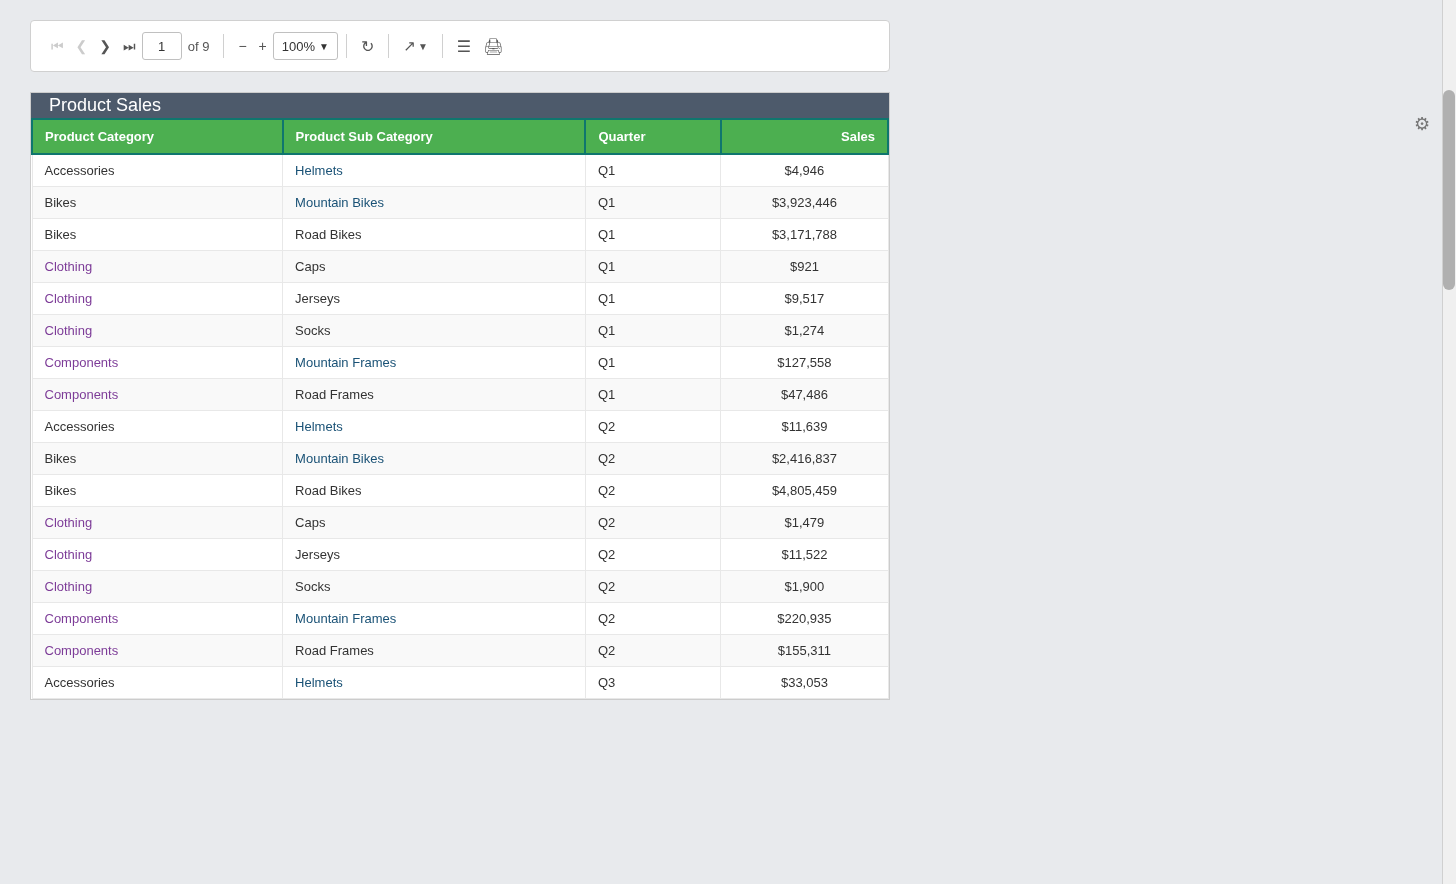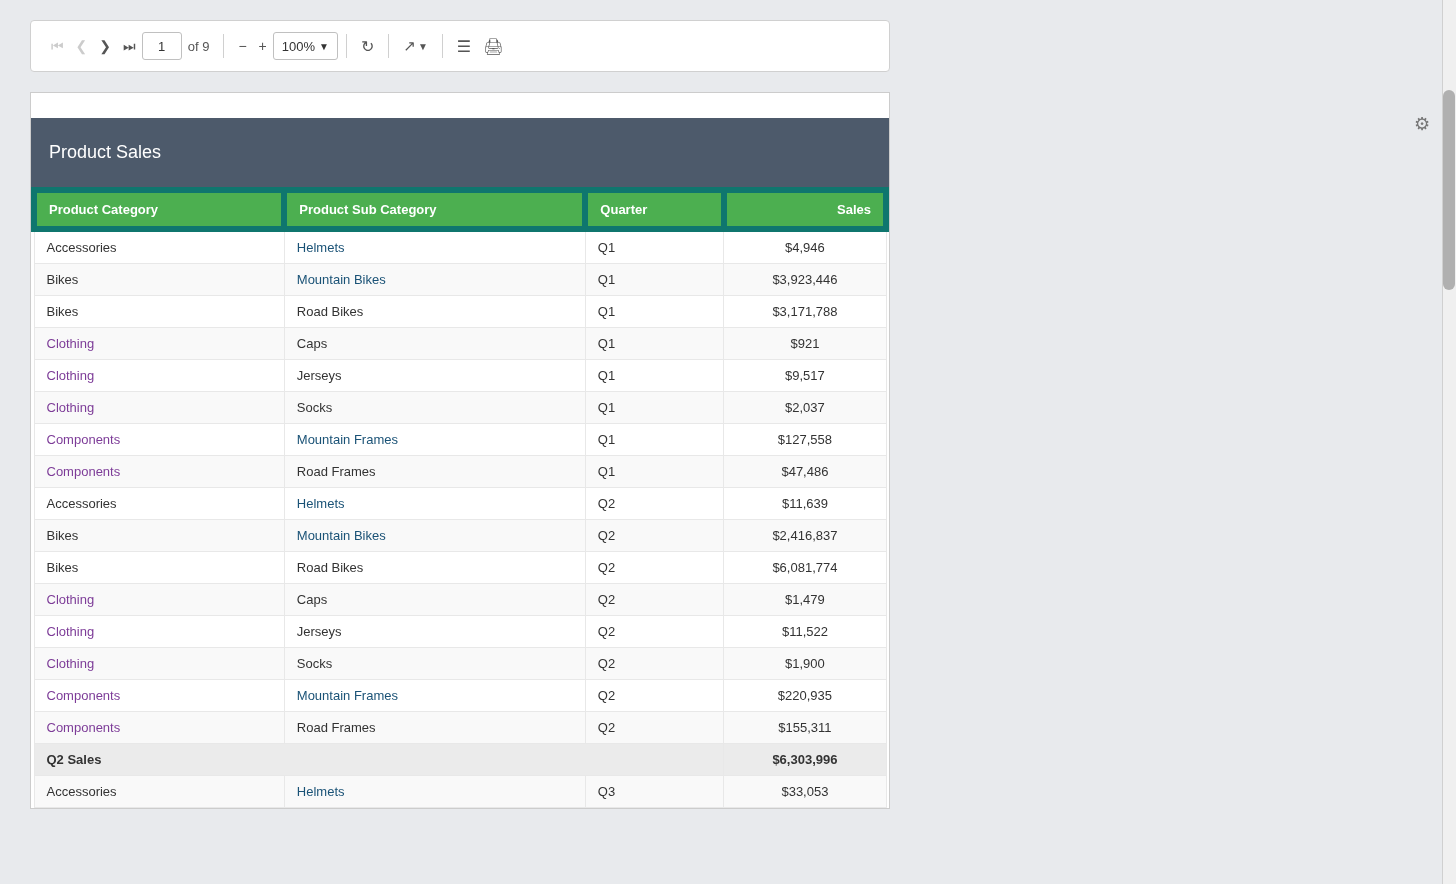--- a/index.html
+++ b/index.html
@@ -84,37 +84,36 @@
     }
     
     .report-container {
       background: #ffffff;
       border: 1px solid #ccc;
       width: 860px;
     }
     .report-title-bar {
       background: #4d5a6b;
       color: #ffffff;
-      padding: 24px 18px;
+      padding: 2px 18px;
       font-size: 18px;
       font-weight: normal;
-      margin-top: 25px;
     }
     
     .data-table {
       width: 100%;
       border-collapse: collapse;
     }
     .data-table thead tr th {
       background: #4caf50;
       color: #fff;
       font-weight: 600;
       padding: 9px 12px;
       text-align: left;
-      border: 6px solid #0f766e;
+      border: 2px solid #0f766e;
       font-size: 13px;
     }
     .data-table thead tr th.sales-col {
       text-align: right;
       margin-top: 40px;
     }
     .data-table tbody tr td {
       padding: 8px 12px;
       border: 1px solid #e8e8e8;
       font-size: 13px;
@@ -241,21 +240,21 @@
             <tr>
         <td style="color:#7d3c98;">Clothing</td>
         <td style="">Jerseys</td>
         <td>Q1</td>
         <td class="sales-col-data">$9,517</td>
       </tr>
             <tr>
         <td style="color:#7d3c98;">Clothing</td>
         <td style="">Socks</td>
         <td>Q1</td>
-        <td class="sales-col-data">$2,037</td>
+        <td class="sales-col-data">$1,274</td>
       </tr>
             <tr>
         <td style="color:#7d3c98;">Components</td>
         <td style="color:#1a5276;">Mountain Frames</td>
         <td>Q1</td>
         <td class="sales-col-data">$127,558</td>
       </tr>
             <tr>
         <td style="color:#7d3c98;">Components</td>
         <td style="">Road Frames</td>
@@ -271,21 +270,21 @@
             <tr>
         <td style="">Bikes</td>
         <td style="color:#1a5276;">Mountain Bikes</td>
         <td>Q2</td>
         <td class="sales-col-data">$2,416,837</td>
       </tr>
             <tr>
         <td style="">Bikes</td>
         <td style="">Road Bikes</td>
         <td>Q2</td>
-        <td class="sales-col-data">$6,081,774</td>
+        <td class="sales-col-data">$4,805,459</td>
       </tr>
             <tr>
         <td style="color:#7d3c98;">Clothing</td>
         <td style="">Caps</td>
         <td>Q2</td>
         <td class="sales-col-data">$1,479</td>
       </tr>
             <tr>
         <td style="color:#7d3c98;">Clothing</td>
         <td style="">Jerseys</td>
@@ -302,24 +301,20 @@
         <td style="color:#7d3c98;">Components</td>
         <td style="color:#1a5276;">Mountain Frames</td>
         <td>Q2</td>
         <td class="sales-col-data">$220,935</td>
       </tr>
             <tr>
         <td style="color:#7d3c98;">Components</td>
         <td style="">Road Frames</td>
         <td>Q2</td>
         <td class="sales-col-data">$155,311</td>
-      </tr>
-            <tr class="subtotal-row">
-        <td colspan="3" style="font-weight:bold;">Q2 Sales</td>
-        <td class="sales-col-data" style="font-weight:bold;">$6,303,996</td>
       </tr>
             <tr>
         <td style="">Accessories</td>
         <td style="color:#1a5276;">Helmets</td>
         <td>Q3</td>
         <td class="sales-col-data">$33,053</td>
       </tr>
           </tbody>
       </table>
     </div>

